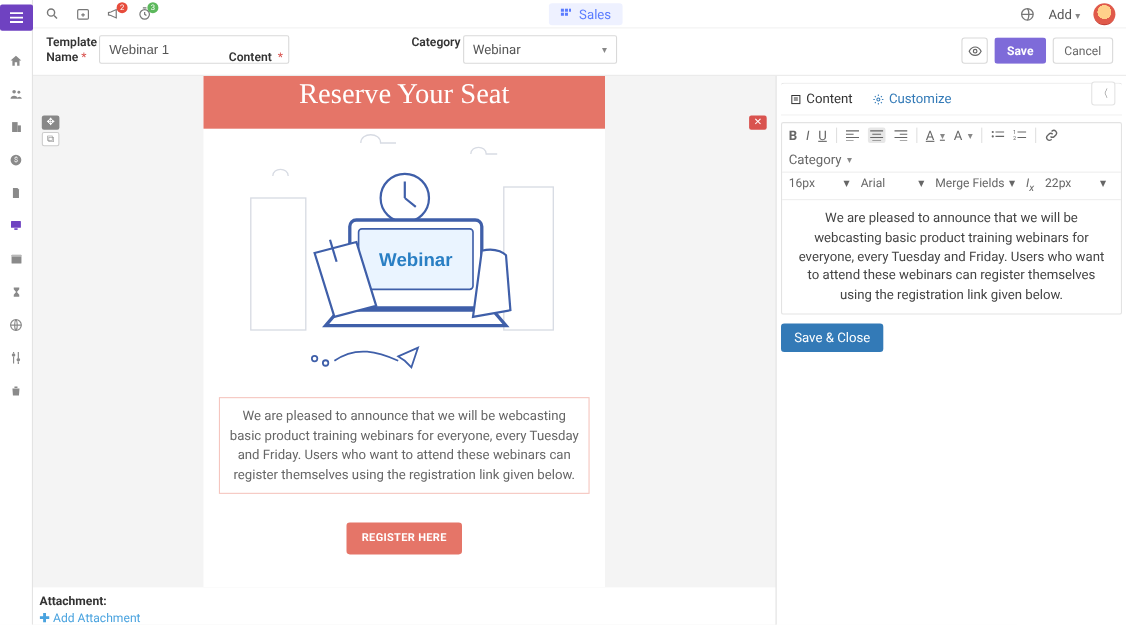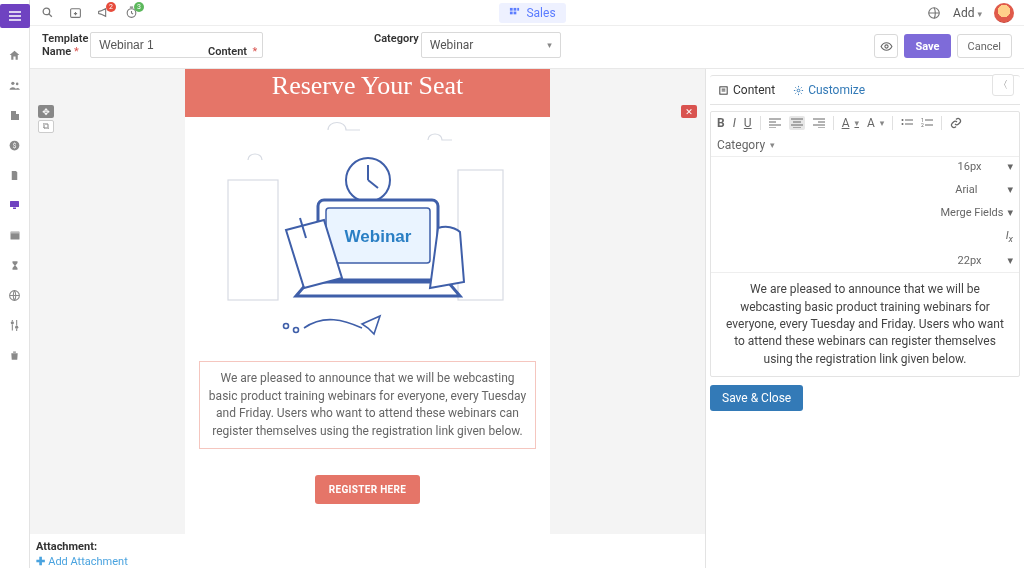--- a/index.html
+++ b/index.html
@@ -67,21 +67,21 @@
   .editor-panel { width:318px; background:#fff; display:flex; flex-direction:column; }
   .panel-tabs { display:flex; align-items:center; border:1px solid #e3e3e3; border-left:none; border-right:none; height:30px; padding:0 8px; gap:18px; margin-top:6px; background:#fff; border-radius:3px 3px 0 0; margin-left:4px; margin-right:4px; position:relative;}
   .panel-tabs .tab { font-size:12px; color:#337ab7; display:flex; align-items:center; gap:4px;}
   .panel-tabs .tab:first-child { color:#333;}
   .panel-collapse { position:absolute; right:6px; top:-2px; width:22px; height:22px; border:1px solid #e3e3e3; border-radius:3px; display:flex; align-items:center; justify-content:center; background:#fff; color:#666; font-size:10px;}
 
   .rte { margin:6px 4px 8px 4px; border:1px solid #e3e3e3; border-radius:2px; display:flex; flex-direction:column;}
   .rte .toolbar { display:flex; flex-wrap:wrap; align-items:center; padding:4px 6px; gap:8px; border-bottom:1px solid #eee;}
   .rte .toolbar .tbtn { color:#666; font-size:12px; display:inline-flex; align-items:center; gap:2px;}
   .rte .toolbar .sep { width:1px; height:14px; background:#e0e0e0;}
-  .rte .toolbar2 { display:flex; align-items:flex-end; padding:3px 6px 5px 6px; gap:10px; border-bottom:1px solid #eee; color:#666; font-size:11px;flex-direction:column;}
+  .rte .toolbar2 { display:flex; align-items:flex-start; padding:3px 6px 5px 6px; gap:10px; border-bottom:1px solid #eee; color:#666; font-size:11px;}
   .rte .toolbar2 .combo { display:inline-flex; align-items:center; gap:4px;}
   .rte .content { padding:8px 10px; min-height:100px; font-size:12px; color:#444; text-align:center; line-height:1.45;}
 
   .save-close-row { display:flex; padding:0 4px;}
   .save-close { background:#337ab7; color:#fff; padding:6px 12px; border-radius:3px; font-size:12px;}
 
   .caret::after { content:"▾"; font-size:9px; margin-left:3px; color:#888;}
   svg { display:block; }
 </style>
 </head>

